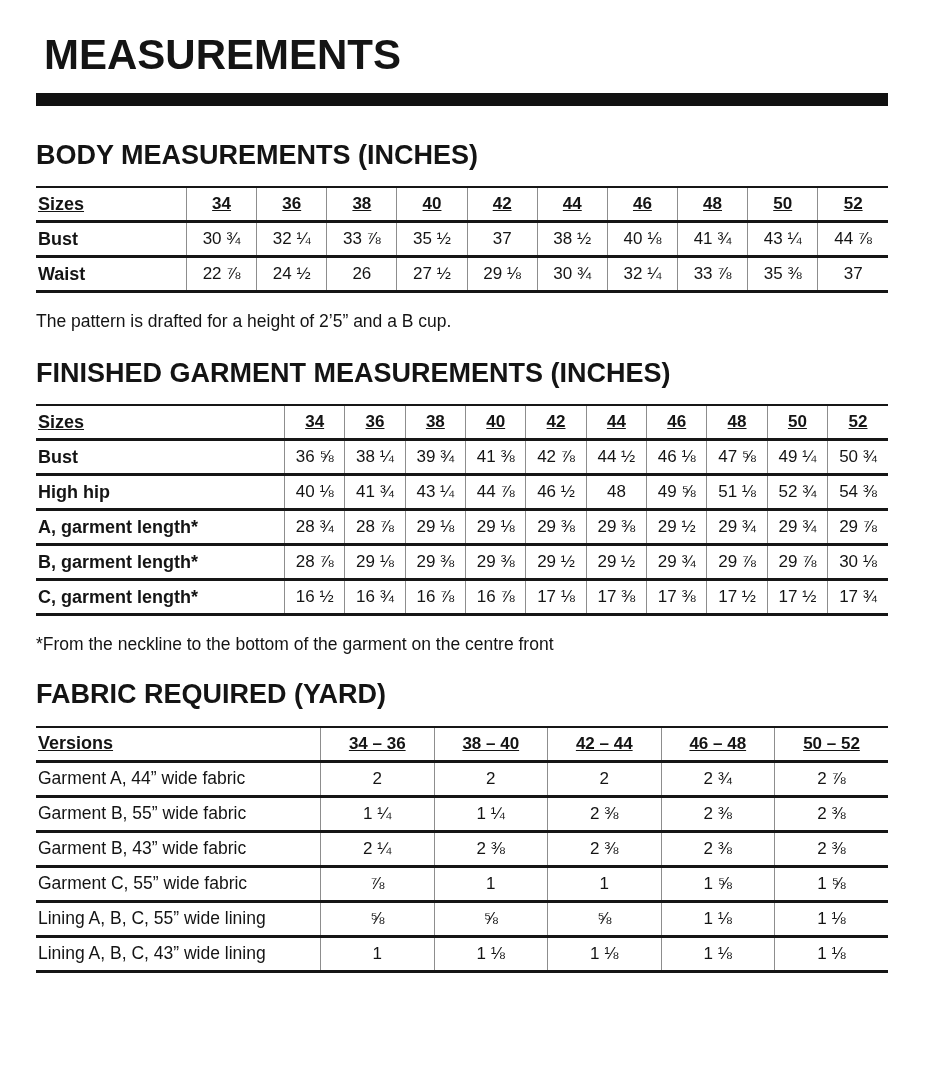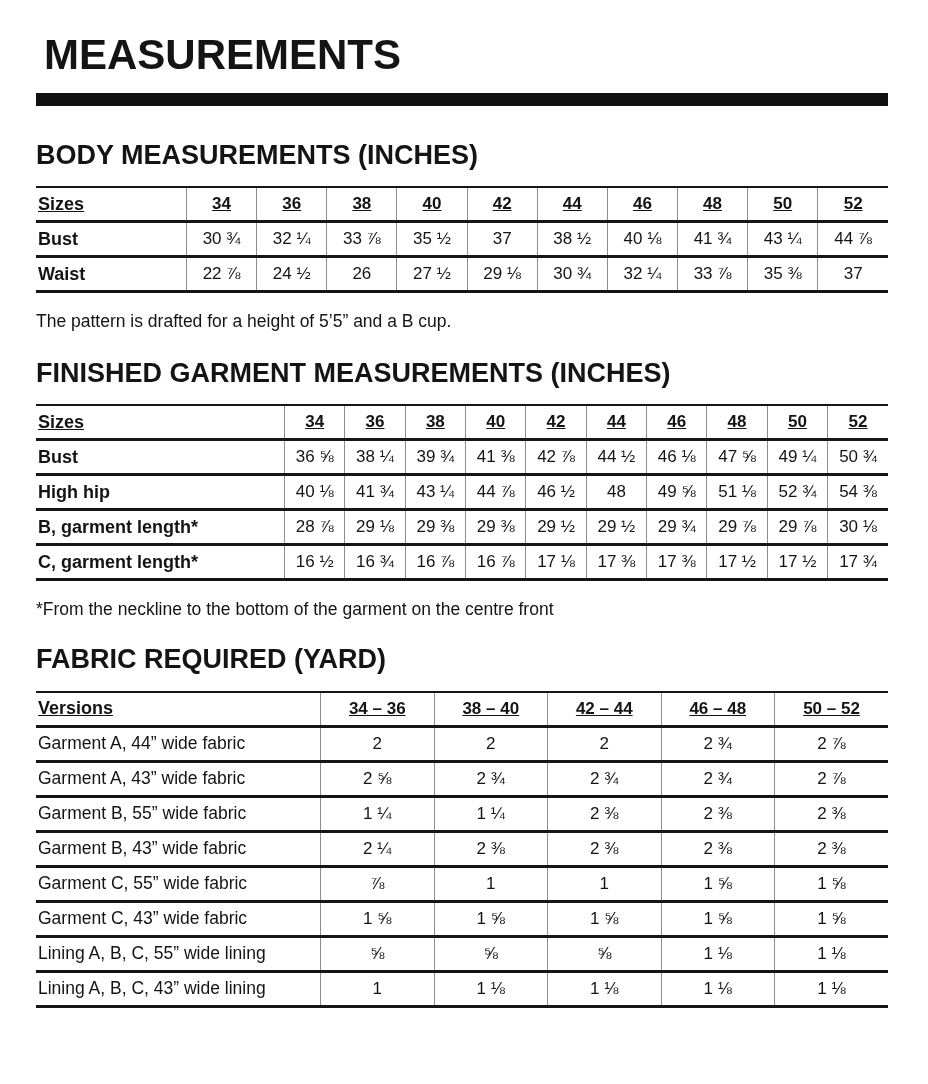--- a/index.html
+++ b/index.html
@@ -124,21 +124,21 @@
           <td>27 ½</td>
           <td>29 ⅛</td>
           <td>30 ¾</td>
           <td>32 ¼</td>
           <td>33 ⅞</td>
           <td>35 ⅜</td>
           <td>37</td>
         </tr>
       </tbody>
     </table>
-  <p class="note">The pattern is drafted for a height of 5’5” and a B cup.</p>
+  <p class="note">The pattern is drafted for a height of 2’5” and a B cup.</p>
 
   <h2 class="section-heading sh-finished">FINISHED GARMENT MEASUREMENTS (INCHES)</h2>
   <table class="t2">
       <thead>
         <tr>
           <th class="lbl">Sizes</th>
           <th>34</th>
           <th>36</th>
           <th>38</th>
           <th>40</th>
@@ -171,20 +171,33 @@
           <td>43 ¼</td>
           <td>44 ⅞</td>
           <td>46 ½</td>
           <td>48</td>
           <td>49 ⅝</td>
           <td>51 ⅛</td>
           <td>52 ¾</td>
           <td>54 ⅜</td>
         </tr>
         <tr>
+          <th class="lbl">A, garment length*</th>
+          <td>28 ¾</td>
+          <td>28 ⅞</td>
+          <td>29 ⅛</td>
+          <td>29 ⅛</td>
+          <td>29 ⅜</td>
+          <td>29 ⅜</td>
+          <td>29 ½</td>
+          <td>29 ¾</td>
+          <td>29 ¾</td>
+          <td>29 ⅞</td>
+        </tr>
+        <tr>
           <th class="lbl">B, garment length*</th>
           <td>28 ⅞</td>
           <td>29 ⅛</td>
           <td>29 ⅜</td>
           <td>29 ⅜</td>
           <td>29 ½</td>
           <td>29 ½</td>
           <td>29 ¾</td>
           <td>29 ⅞</td>
           <td>29 ⅞</td>
@@ -222,28 +235,20 @@
       <tbody>
         <tr>
           <th class="lbl">Garment A, 44” wide fabric</th>
           <td>2</td>
           <td>2</td>
           <td>2</td>
           <td>2 ¾</td>
           <td>2 ⅞</td>
         </tr>
         <tr>
-          <th class="lbl">Garment A, 43” wide fabric</th>
-          <td>2 ⅝</td>
-          <td>2 ¾</td>
-          <td>2 ¾</td>
-          <td>2 ¾</td>
-          <td>2 ⅞</td>
-        </tr>
-        <tr>
           <th class="lbl">Garment B, 55” wide fabric</th>
           <td>1 ¼</td>
           <td>1 ¼</td>
           <td>2 ⅜</td>
           <td>2 ⅜</td>
           <td>2 ⅜</td>
         </tr>
         <tr>
           <th class="lbl">Garment B, 43” wide fabric</th>
           <td>2 ¼</td>
@@ -254,28 +259,20 @@
         </tr>
         <tr>
           <th class="lbl">Garment C, 55” wide fabric</th>
           <td>⅞</td>
           <td>1</td>
           <td>1</td>
           <td>1 ⅝</td>
           <td>1 ⅝</td>
         </tr>
         <tr>
-          <th class="lbl">Garment C, 43” wide fabric</th>
-          <td>1 ⅝</td>
-          <td>1 ⅝</td>
-          <td>1 ⅝</td>
-          <td>1 ⅝</td>
-          <td>1 ⅝</td>
-        </tr>
-        <tr>
           <th class="lbl">Lining A, B, C, 55” wide lining</th>
           <td>⅝</td>
           <td>⅝</td>
           <td>⅝</td>
           <td>1 ⅛</td>
           <td>1 ⅛</td>
         </tr>
         <tr>
           <th class="lbl">Lining A, B, C, 43” wide lining</th>
           <td>1</td>

